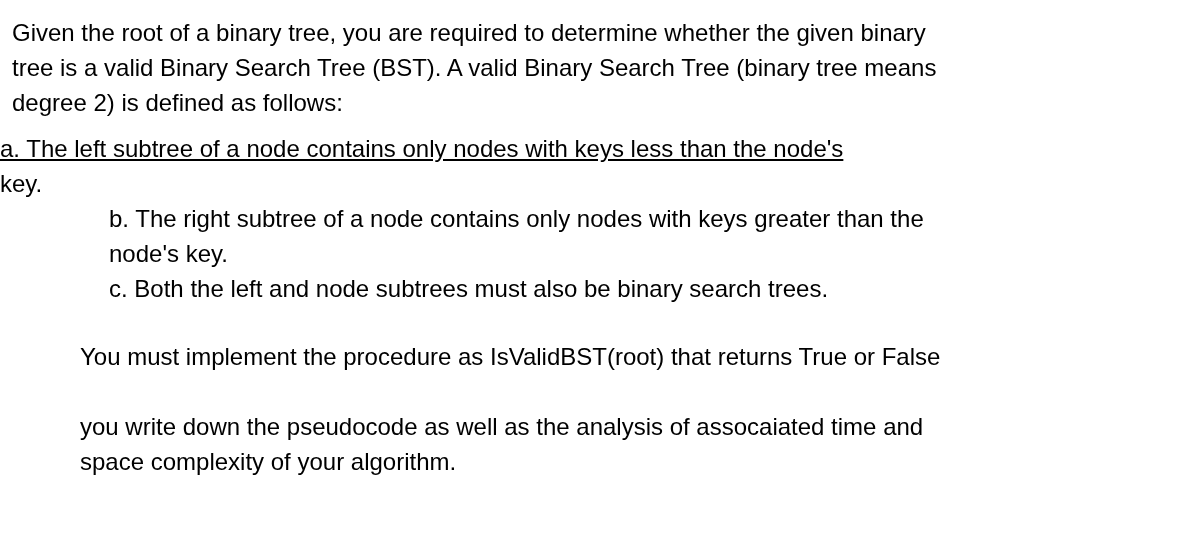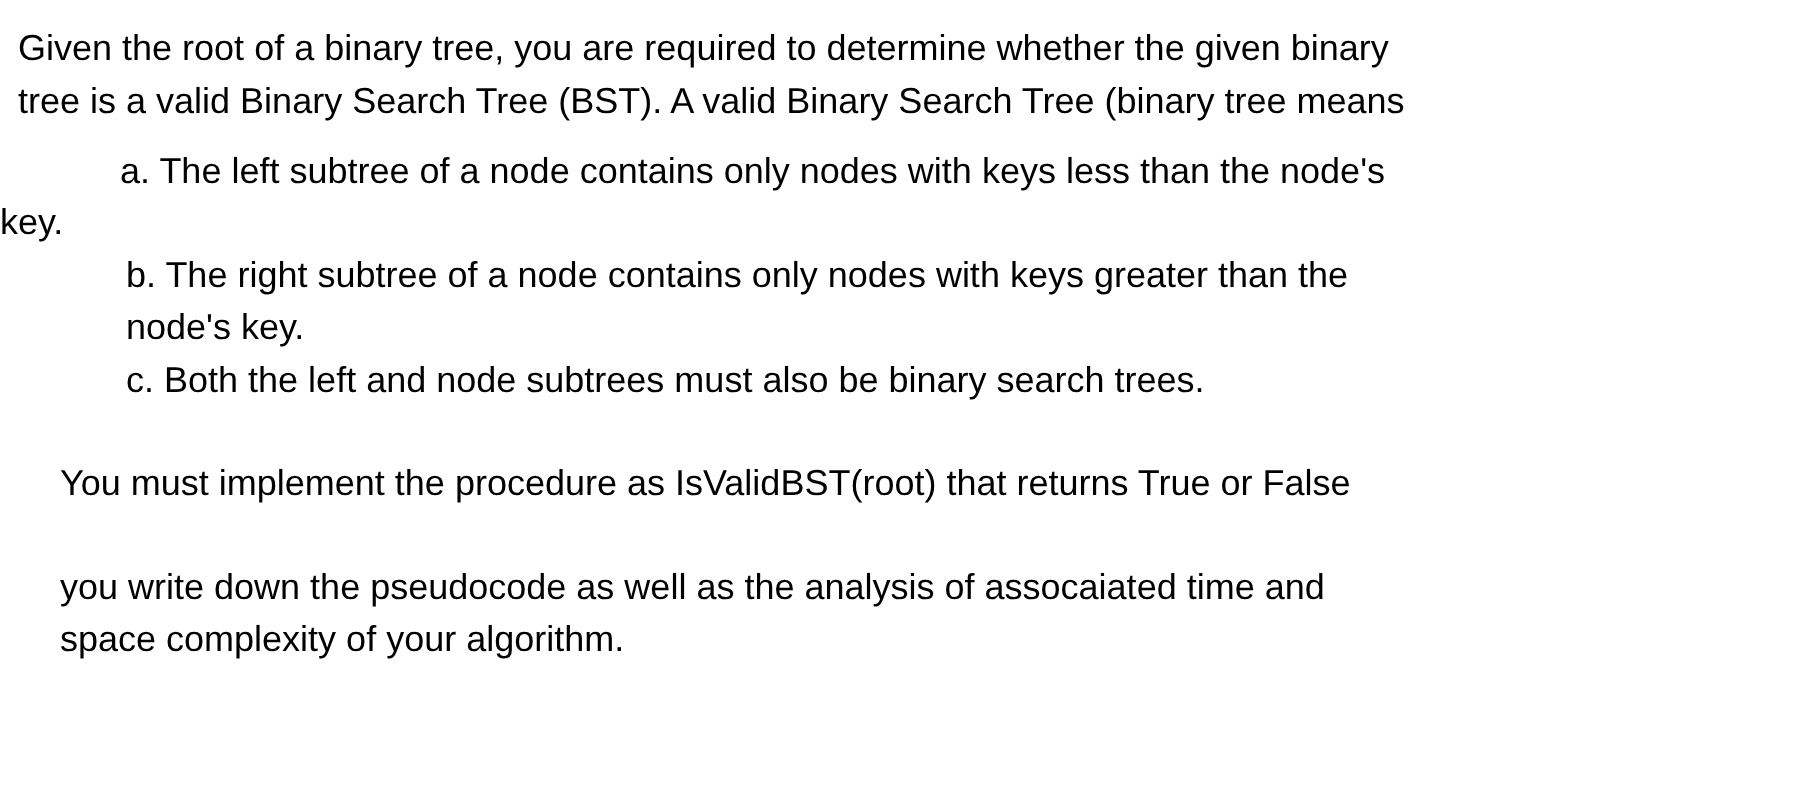--- a/index.html
+++ b/index.html
@@ -13,50 +13,51 @@
       width: 1200px;
     }
     .content {
       padding: 4px 0;
     }
     .para-intro {
       margin: 12px;
     }
     .item-a {
       margin: 0;
-      padding-left: 80px;
+      text-decoration: underline;
     }
     .key-line {
       margin: 0;
     }
     .item-bc {
       margin: 0;
-      padding-left: 84px;
+      padding-left: 109px;
     }
     .spacer {
       height: 34px;
     }
     .para-task {
       margin: 0;
-      padding-left: 40px;
+      padding-left: 80px;
     }
     .underline-misspell {
       text-decoration-color: #d98ba0;
       text-decoration-thickness: 2px;
       text-underline-offset: 3px;
     }
   </style>
 </head>
 <body>
 
 <div class="content">
 
   <p class="para-intro">
     <span>Given the root of a binary tree, you are required to determine whether the given binary</span><br>
     <span>tree is a valid Binary Search Tree (BST). A valid Binary Search Tree (binary tree means</span><br>
+    <span>degree 2) is defined as follows:</span>
   </p>
 
   <p class="item-a">a. The left subtree of a node contains only nodes with keys less than the node's</p>
   <p class="key-line">key.</p>
 
   <p class="item-bc">
     <span>b. The right subtree of a node contains only nodes with keys greater than the</span><br>
     <span>node's key.</span>
   </p>
 

